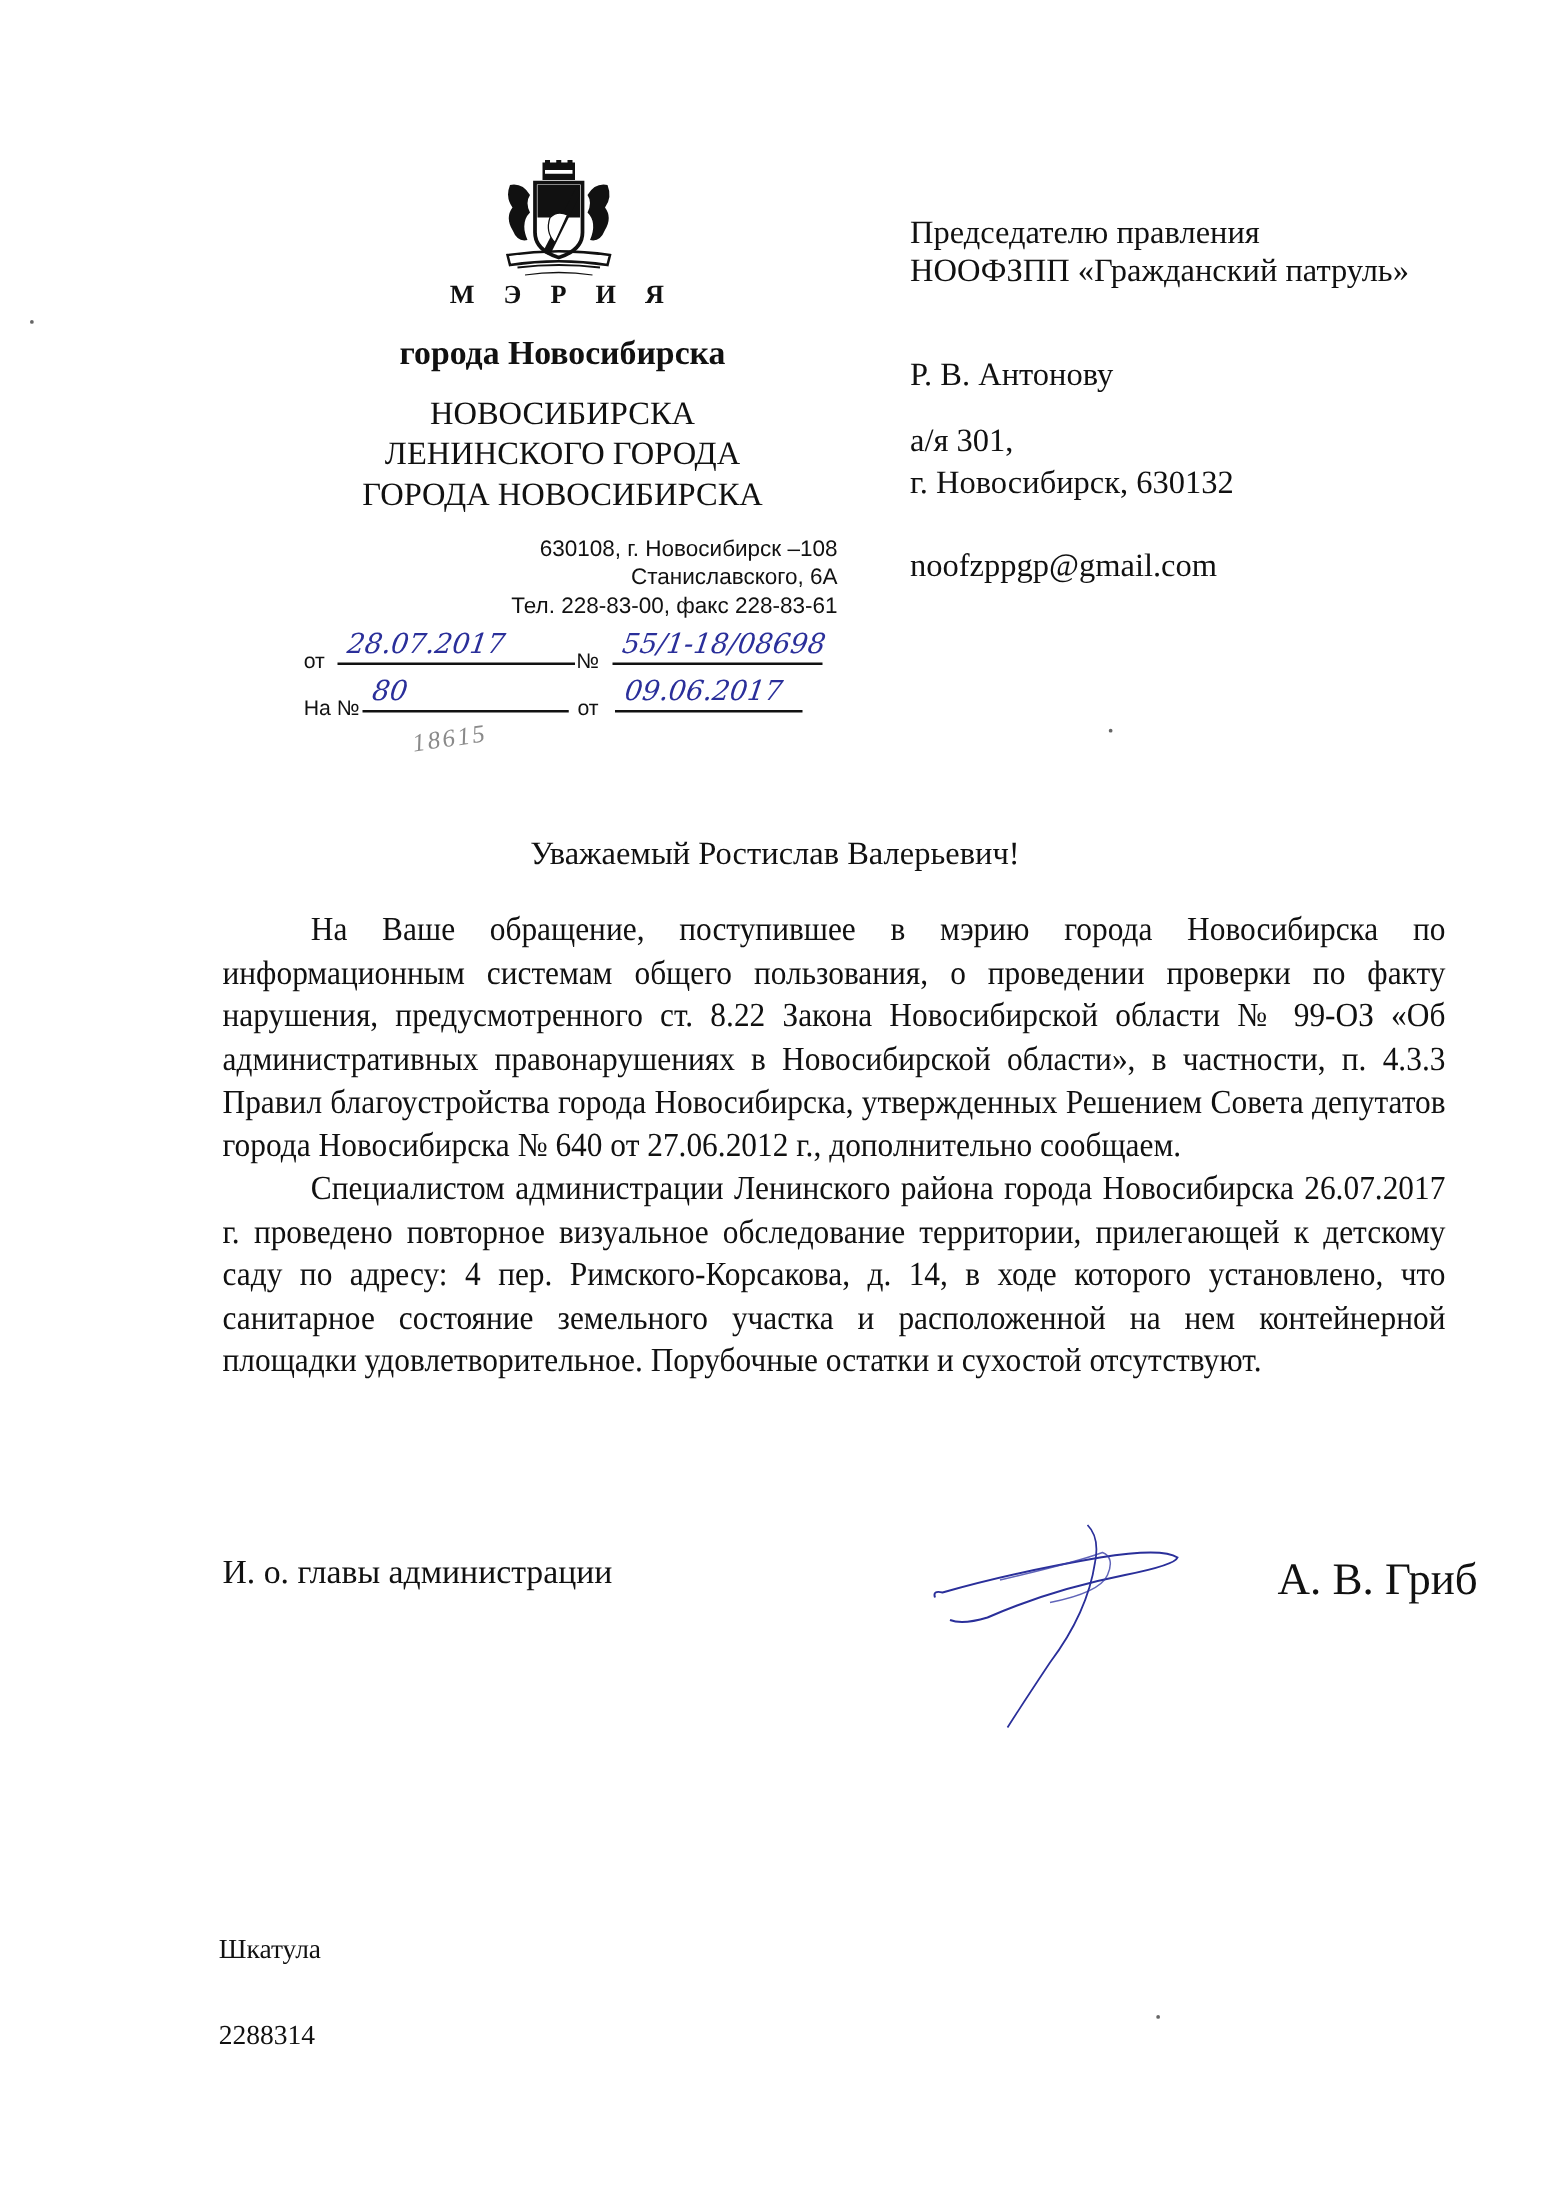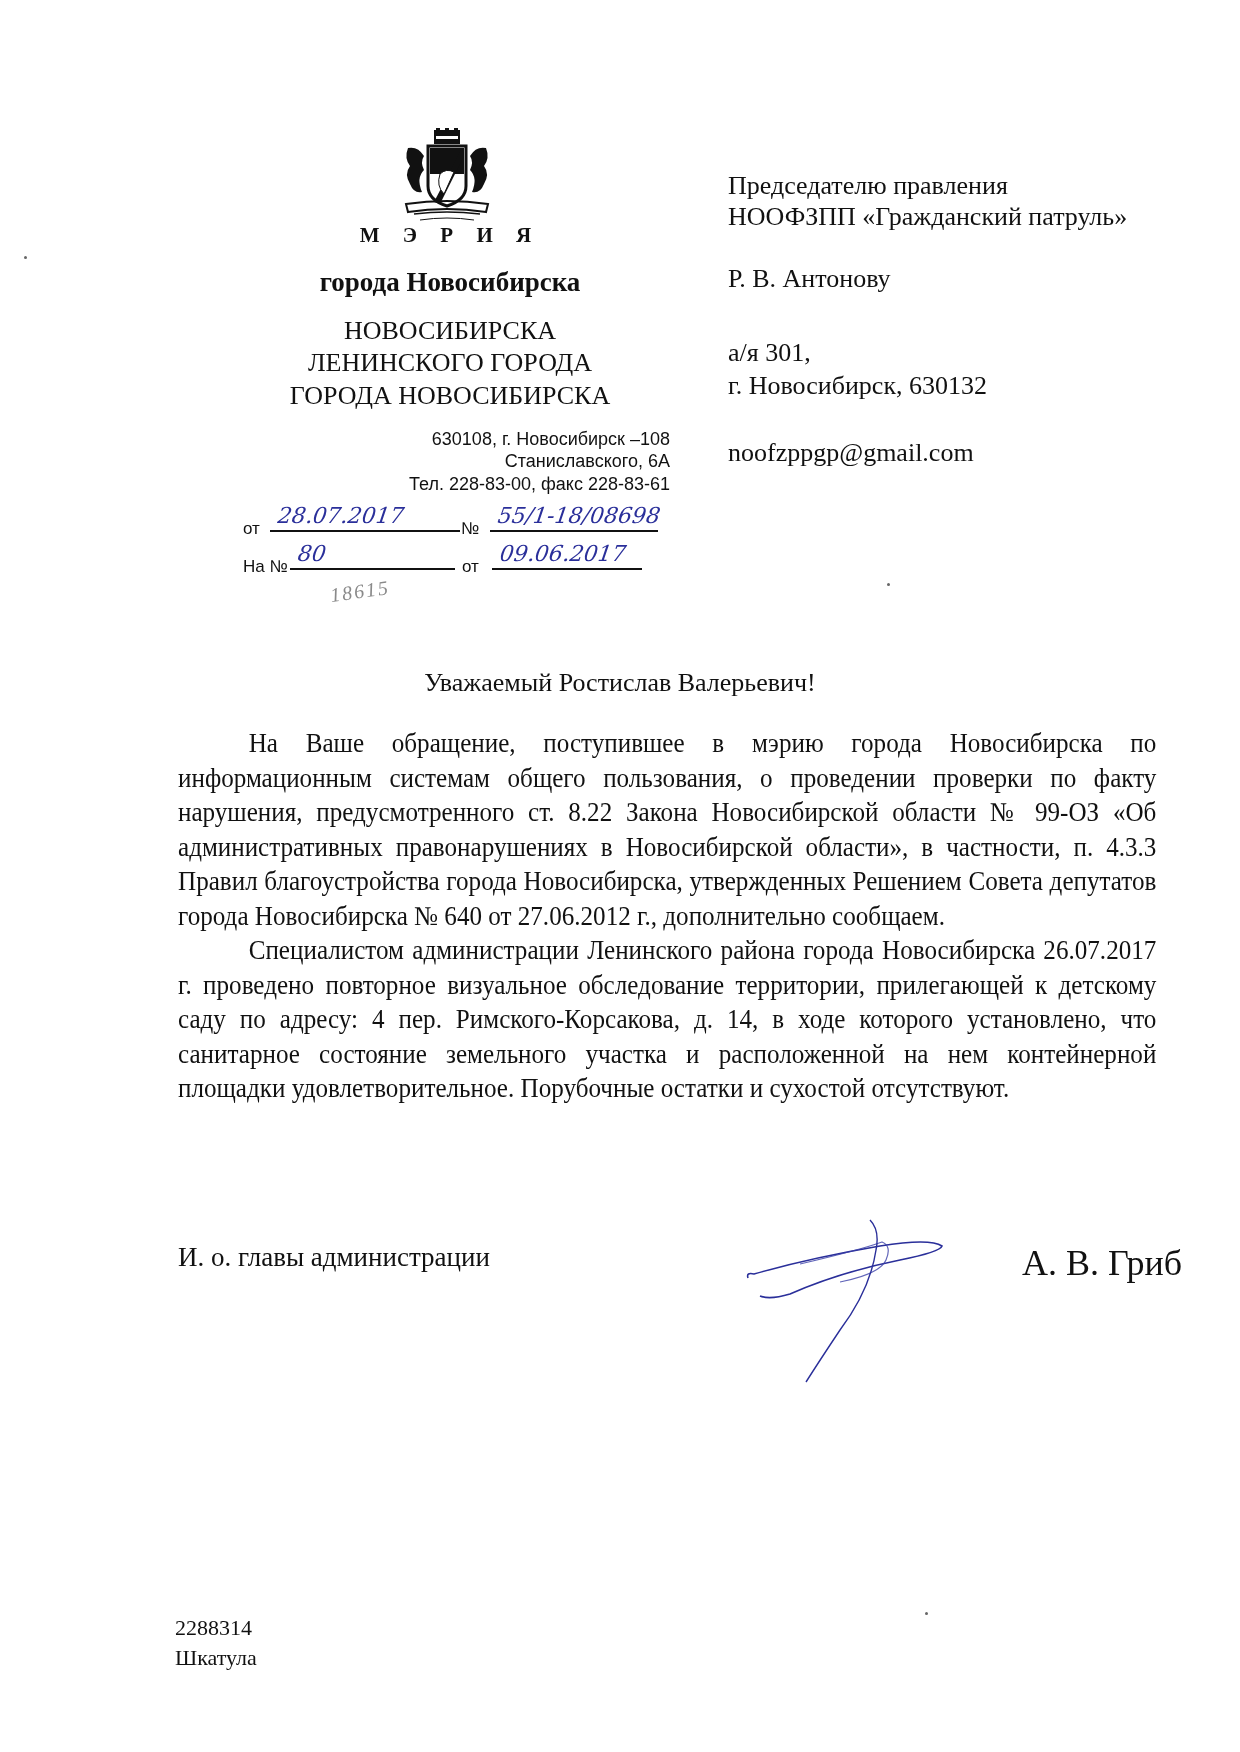--- a/index.html
+++ b/index.html
@@ -33,40 +33,40 @@
     #reply-label { left: 243px; top: 557px; }
     #reply-line { left: 290px; top: 542px; width: 165px; }
     #reply-from-label { left: 462px; top: 557px; }
     #reply-from-line { left: 492px; top: 542px; width: 150px; }
     #stamp-num { left: 330px; top: 580px; font-size: 20px; color: #8a8a8a; font-style: italic; transform: rotate(-8deg); letter-spacing: 2px; }
 
     
     .rcpt { left: 728px; font-size: 26px; line-height: 31px; white-space: nowrap; }
     #rcpt-1 { top: 170px; }
     #rcpt-2 { top: 201px; }
-    #rcpt-3 { top: 263px; }
+    #rcpt-3 { top: 284px; }
     #rcpt-4 { top: 337px; }
     #rcpt-5 { top: 370px; }
     #rcpt-6 { top: 437px; }
 
     
     #salutation { left: 200px; top: 668px; width: 840px; text-align: center; font-size: 26px; }
 
     
     #body { left: 178px; top: 726px; width: 978px; font-size: 27px; line-height: 34.5px; text-align: justify; transform: scaleX(0.93); transform-origin: left top; width: 1052px; }
     #body p { margin: 0; text-indent: 76px; }
 
     
     #sign-role { left: 178px; top: 1242px; font-size: 27px; }
     #signature { left: 730px; top: 1200px; width: 270px; height: 185px; }
     #sign-name { left: 1022px; top: 1242px; font-size: 36px; text-align: center; }
 
     
     .footer { left: 175px; font-size: 22px; line-height: 25px; }
-    #footer-1 { top: 1645px; text-align: right; }
+    #footer-1 { top: 1546px; text-align: right; }
     #footer-2 { top: 1615px; text-align: center; }
 
     .speck { width: 3px; height: 3px; background: #666; border-radius: 50%; }
   </style>
 </head>
 <body>
 
 <div id="emblem" class="abs">
   <svg width="94" height="100" viewBox="0 0 94 100">
 

